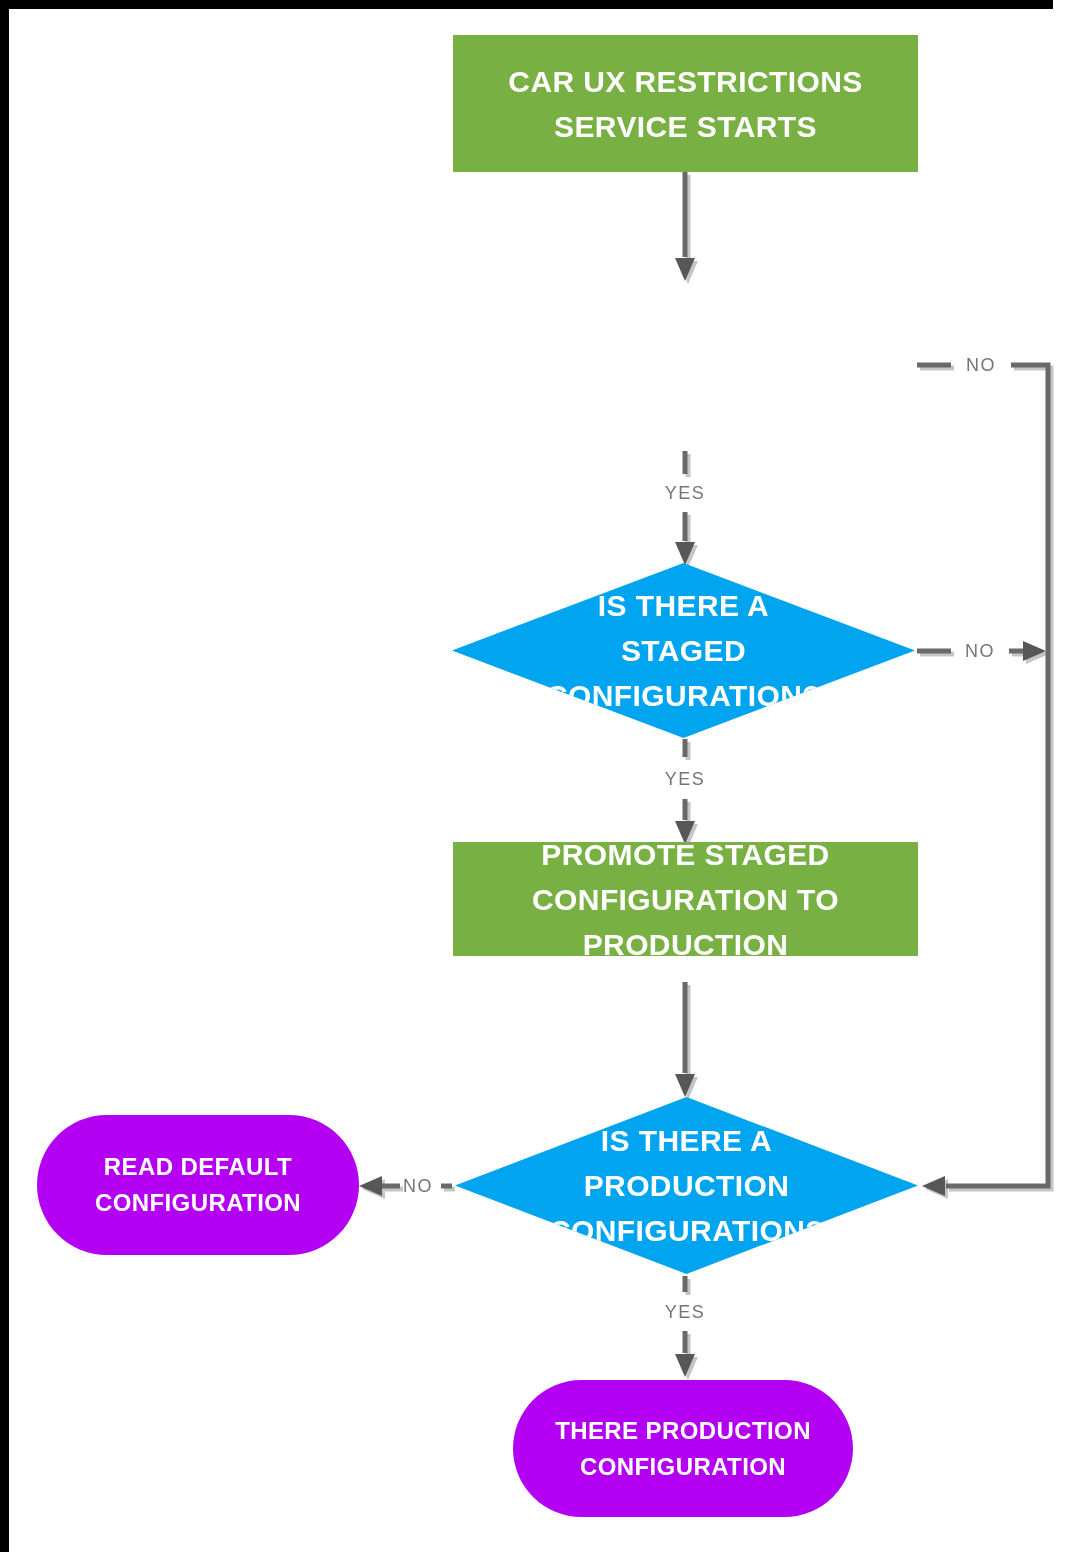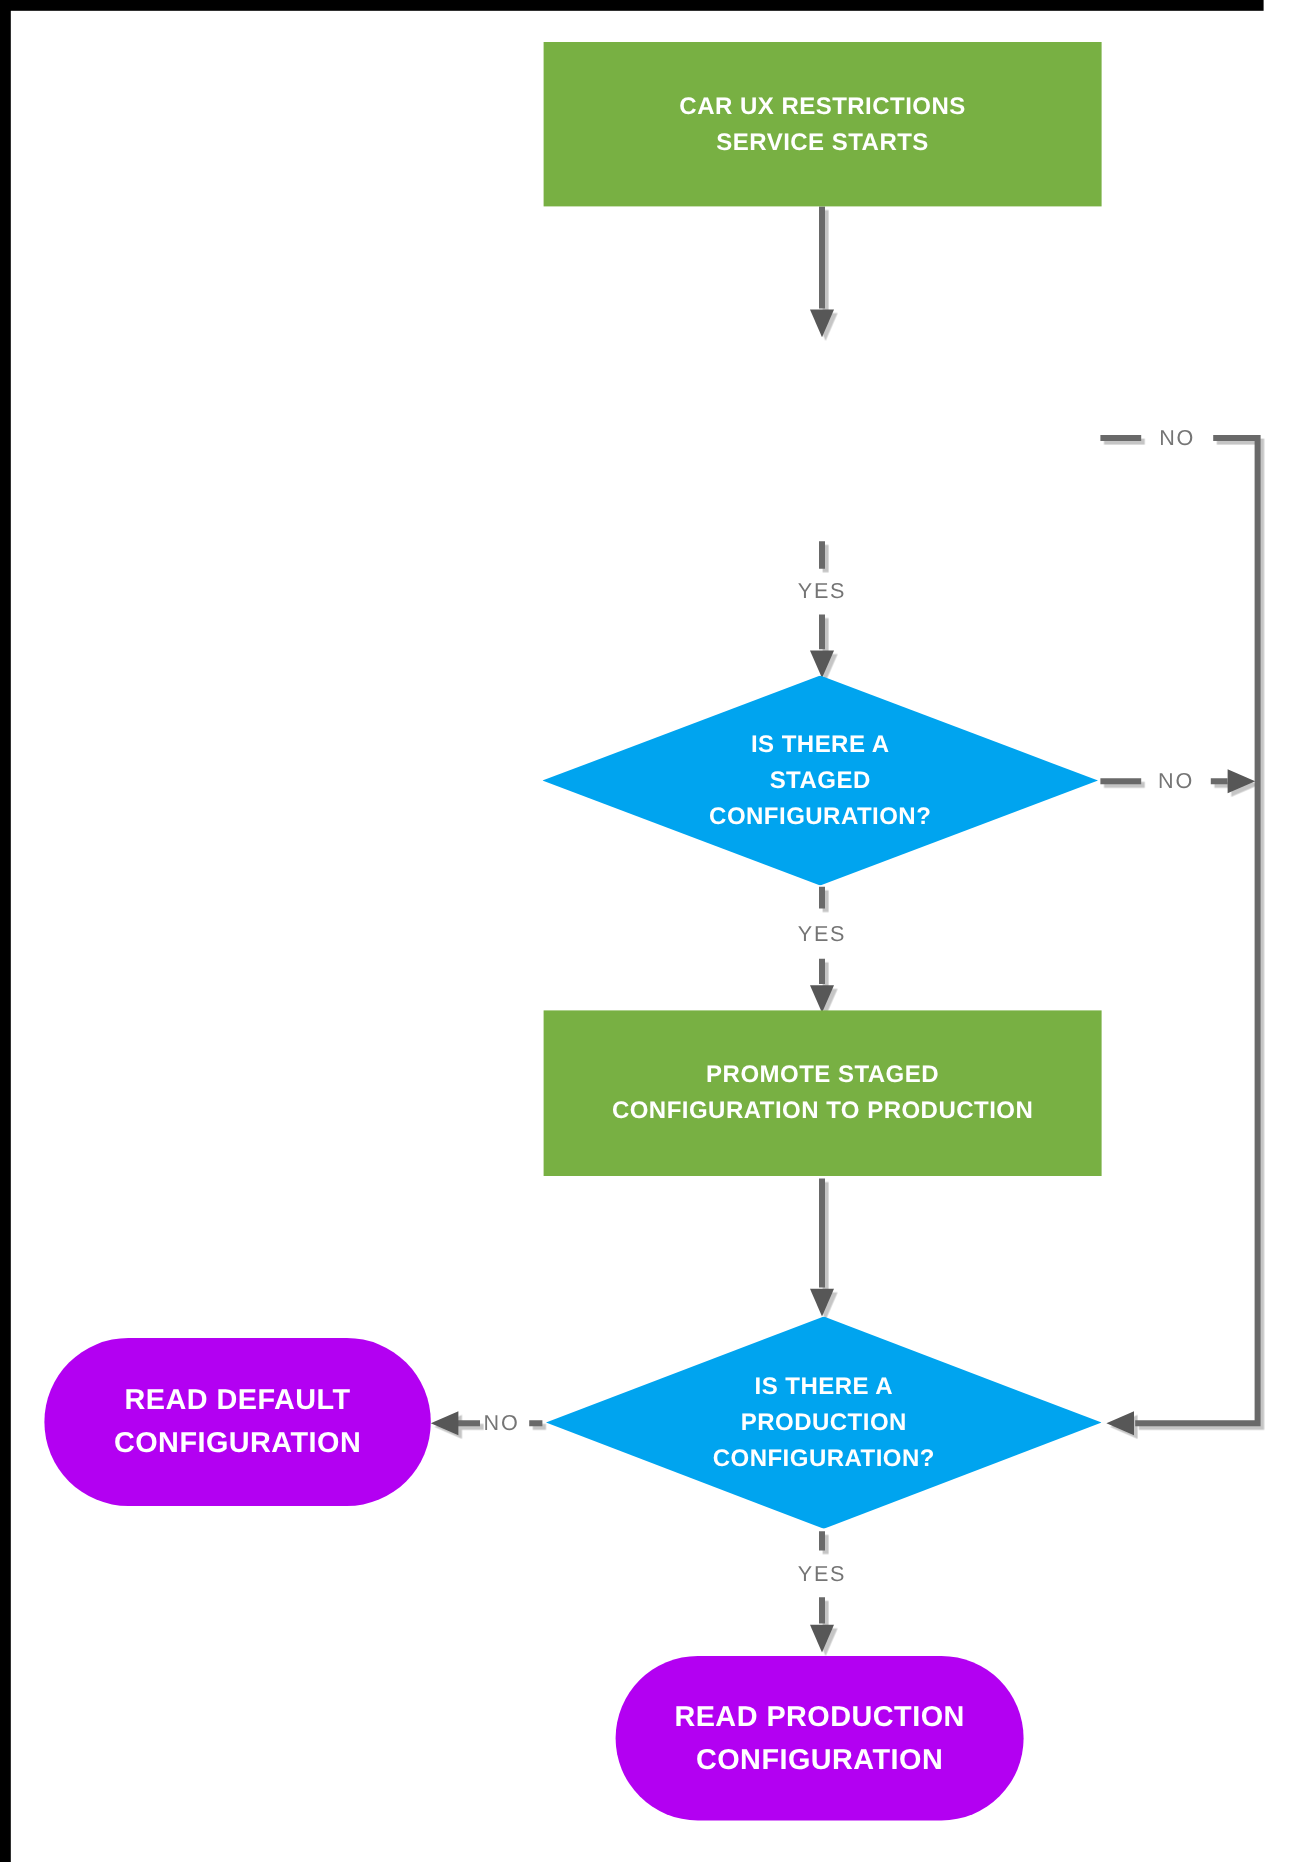--- a/index.html
+++ b/index.html
@@ -16,33 +16,33 @@
   .frame-top{position:absolute;left:0;top:0;width:1053px;height:9px;background:var(--frame);}
   .frame-left{position:absolute;left:0;top:0;width:9px;height:1552px;background:var(--frame);}
   svg.connectors{position:absolute;left:0;top:0;width:1090px;height:1552px;
     filter:drop-shadow(3px 3px 0 rgba(150,150,150,0.55));}
   svg.connectors path{fill:none;stroke:var(--connector);stroke-width:5;}
   svg.connectors polygon{fill:var(--arrow);stroke:none;}
   .node{
     position:absolute;display:flex;align-items:center;justify-content:center;
     text-align:center;color:var(--text);font-weight:bold;
   }
-  .node .label{white-space:pre-line;font-size:20px;line-height:1.5;letter-spacing:0.4px;}
+  .node .label{white-space:pre-line;font-size:30px;line-height:1.5;letter-spacing:0.4px;}
   .process{background:var(--process);}
   .decision{background:var(--decision);clip-path:polygon(50% 0,100% 50%,50% 100%,0 50%);}
   .terminal{background:var(--terminal);border-radius:71px;}
   .terminal .label{font-size:24px;}
   .edge-label{
     position:absolute;transform:translate(-50%,-50%);
     font-size:18px;color:var(--label);letter-spacing:1.5px;font-weight:normal;
   }
   .n-start{left:453px;top:35px;width:465px;height:137px;}
   .n-parked{left:452px;top:281px;width:465px;height:169px;}
   .n-staged{left:452px;top:563px;width:463px;height:175px;}
-  .n-promote{left:453px;top:842px;width:465px;height:138px;}
+  .n-promote{left:453px;top:842px;width:465px;height:114px;}
   .n-production{left:455px;top:1097px;width:463px;height:177px;}
   .n-default{left:37px;top:1115px;width:322px;height:140px;}
   .n-readprod{left:513px;top:1380px;width:340px;height:137px;}
   .l-yes1{left:685px;top:493px;}
   .l-no1{left:981px;top:365px;}
   .l-yes2{left:685px;top:779px;}
   .l-no2{left:980px;top:651px;}
   .l-no3{left:418px;top:1186px;}
   .l-yes3{left:685px;top:1312px;}
 </style>
@@ -108,21 +108,21 @@
 PRODUCTION
 CONFIGURATION?</div>
   </div>
 
   <div class="node terminal n-default">
     <div class="label">READ DEFAULT
 CONFIGURATION</div>
   </div>
 
   <div class="node terminal n-readprod">
-    <div class="label">READ PRODUCTION
+    <div class="label">THERE PRODUCTION
 CONFIGURATION</div>
   </div>
 
   <div class="edge-label l-yes1">YES</div>
   <div class="edge-label l-no1">NO</div>
   <div class="edge-label l-yes2">YES</div>
   <div class="edge-label l-no2">NO</div>
   <div class="edge-label l-no3">NO</div>
   <div class="edge-label l-yes3">YES</div>
 

